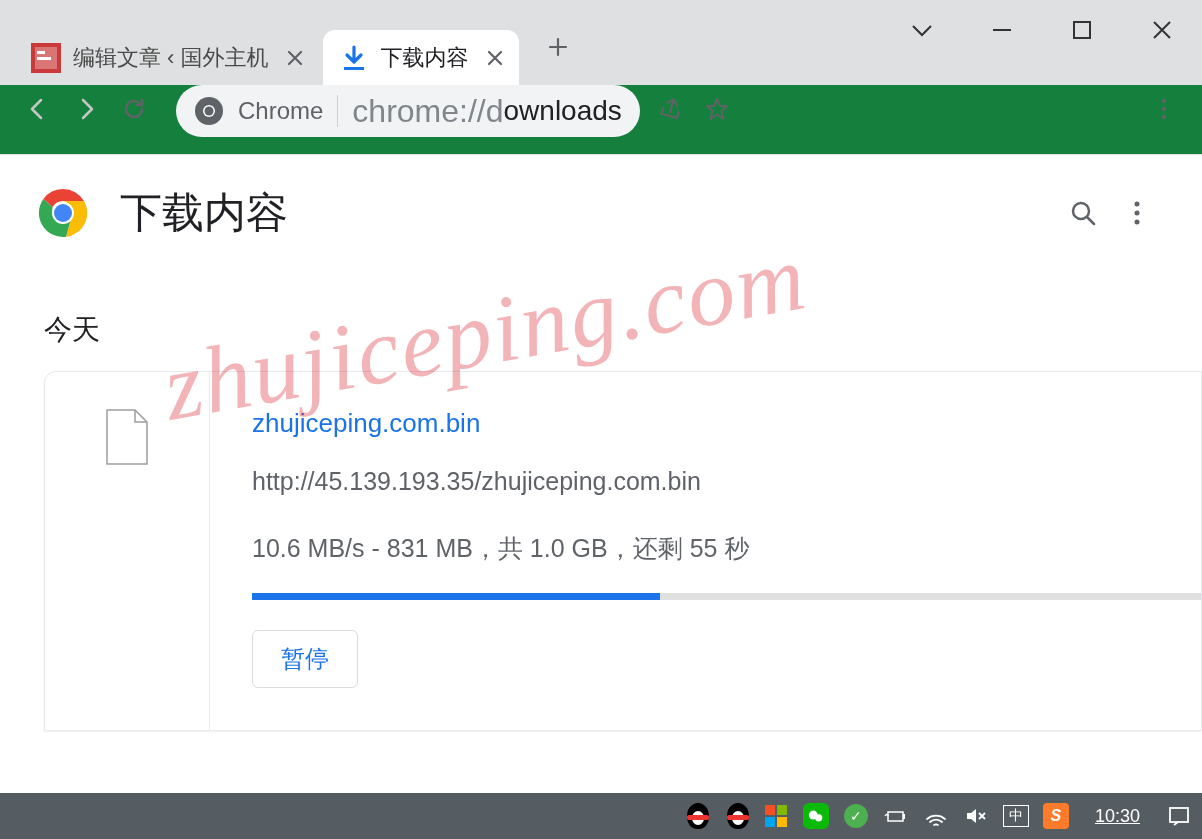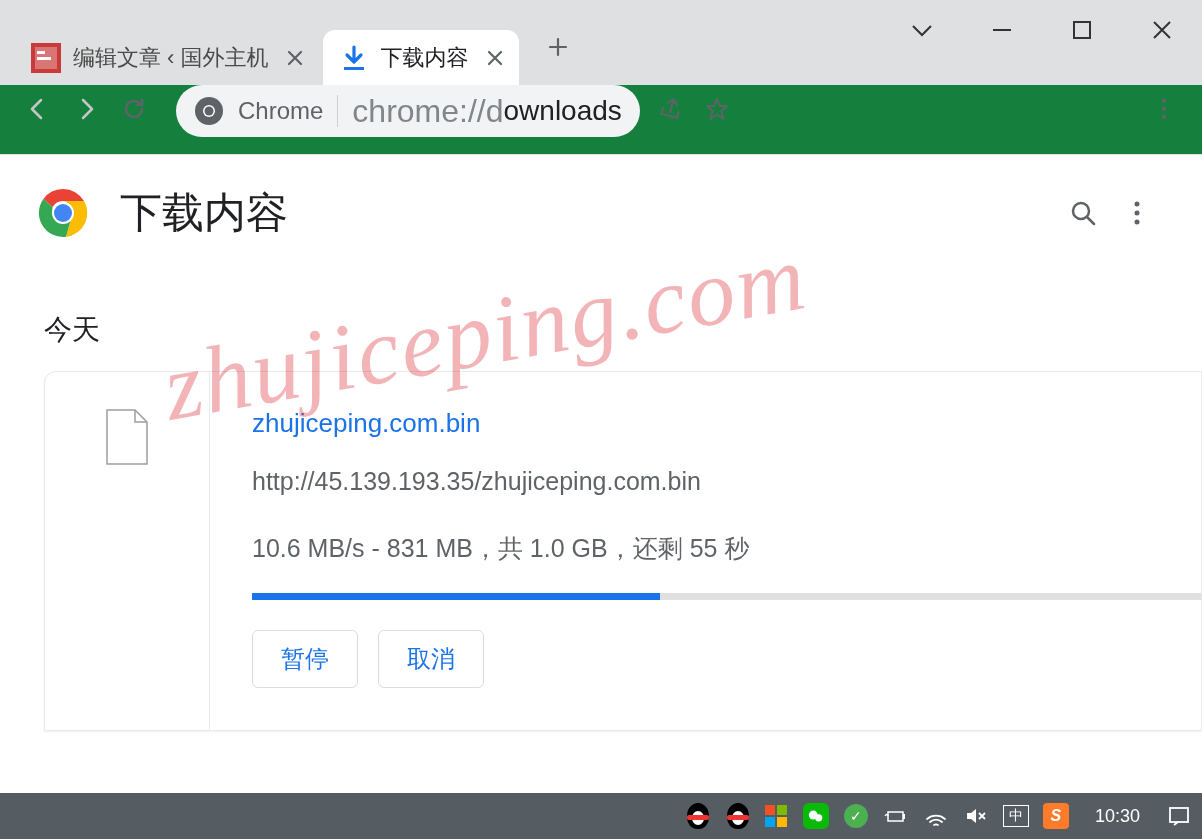--- a/index.html
+++ b/index.html
@@ -63,21 +63,21 @@
   .outline-btn { border: 1px solid #dadce0; background: #fff; color: #1a73e8; font-size: 24px; padding: 12px 28px; border-radius: 6px; cursor: pointer; font-family: inherit; }
   
   
   .taskbar { position: absolute; bottom: 0; left: 0; right: 0; height: 46px; background: #555c62; display: flex; align-items: center; padding-left: 480px; padding-right: 10px; color: #fff; }
   .tray { display: flex; align-items: center; gap: 14px; margin-left: auto; }
   .tray-icon { width: 26px; height: 26px; display: flex; align-items: center; justify-content: center; }
   .penguin { width: 30px; height: 30px; position: relative; }
   .penguin-body { width: 22px; height: 26px; background: #000; border-radius: 50% 50% 45% 45%; position: absolute; left: 4px; top: 2px; }
   .penguin-belly { width: 12px; height: 14px; background: #fff; border-radius: 50%; position: absolute; left: 9px; top: 10px; }
   .penguin-scarf { width: 22px; height: 5px; background: #e33; position: absolute; left: 4px; top: 14px; border-radius: 2px; }
-  .clock { font-size: 18px; color: #fff; margin: 0 12px; }
+  .clock { font-size: 18px; color: #fff; margin: 0 12px; text-decoration: underline; }
   .ime-box { width: 26px; height: 22px; border: 1px solid #fff; display: flex; align-items: center; justify-content: center; font-size: 14px; }
   .sogou-box { width: 26px; height: 26px; background: #ff7b29; border-radius: 4px; display: flex; align-items: center; justify-content: center; font-size: 16px; font-weight: bold; font-style: italic; }
   .wechat-ico { width: 26px; height: 26px; background: #09bb07; border-radius: 6px; display:flex; align-items:center; justify-content:center; }
   .green-circ { width: 24px; height: 24px; background: #4caf50; border-radius: 50%; display:flex; align-items:center; justify-content:center; color:#fff; font-size:14px; }
   .grid4 { width:22px; height:22px; display:grid; grid-template-columns:1fr 1fr; grid-template-rows:1fr 1fr; gap:2px; }
   .grid4 div:nth-child(1){background:#f25022;} .grid4 div:nth-child(2){background:#7fba00;} .grid4 div:nth-child(3){background:#00a4ef;} .grid4 div:nth-child(4){background:#ffb900;}
 </style>
 </head>
 <body>
 
@@ -240,21 +240,20 @@
     </div>
     <div class="card-right">
       <div class="dl-filename">zhujiceping.com.bin</div>
       <div class="dl-url">http://45.139.193.35/zhujiceping.com.bin</div>
       <div class="dl-status">10.6 MB/s - 831 MB，共 1.0 GB，还剩 55 秒</div>
       <div class="progress">
         <div class="progress-bar" style="width:43%"></div>
       </div>
       <div class="dl-buttons">
         <button class="outline-btn">暂停</button>
-        <button class="outline-btn">取消</button>
       </div>
     </div>
   </div>
 </div>
 
 <div class="taskbar">
   <div class="tray">
     <div class="tray-icon">
         <div class="penguin">
           <div class="penguin-body"></div>

